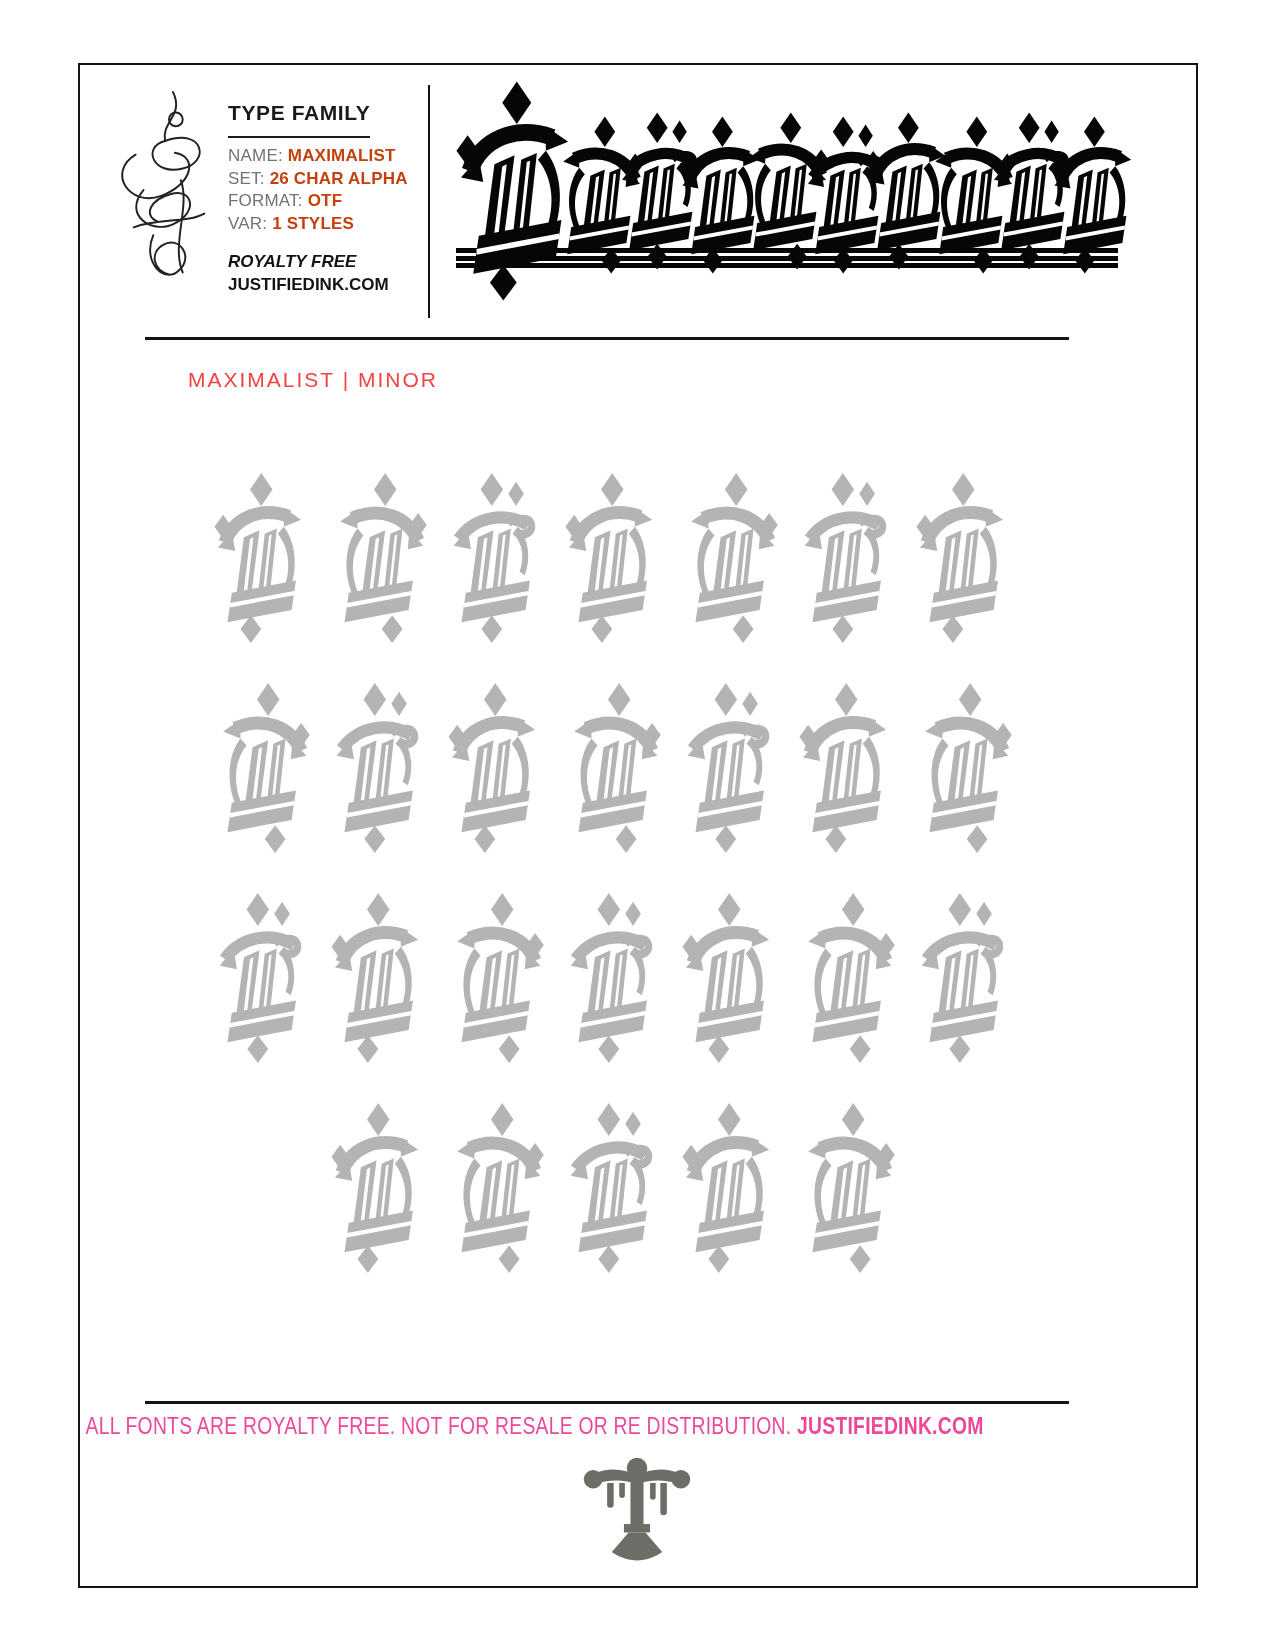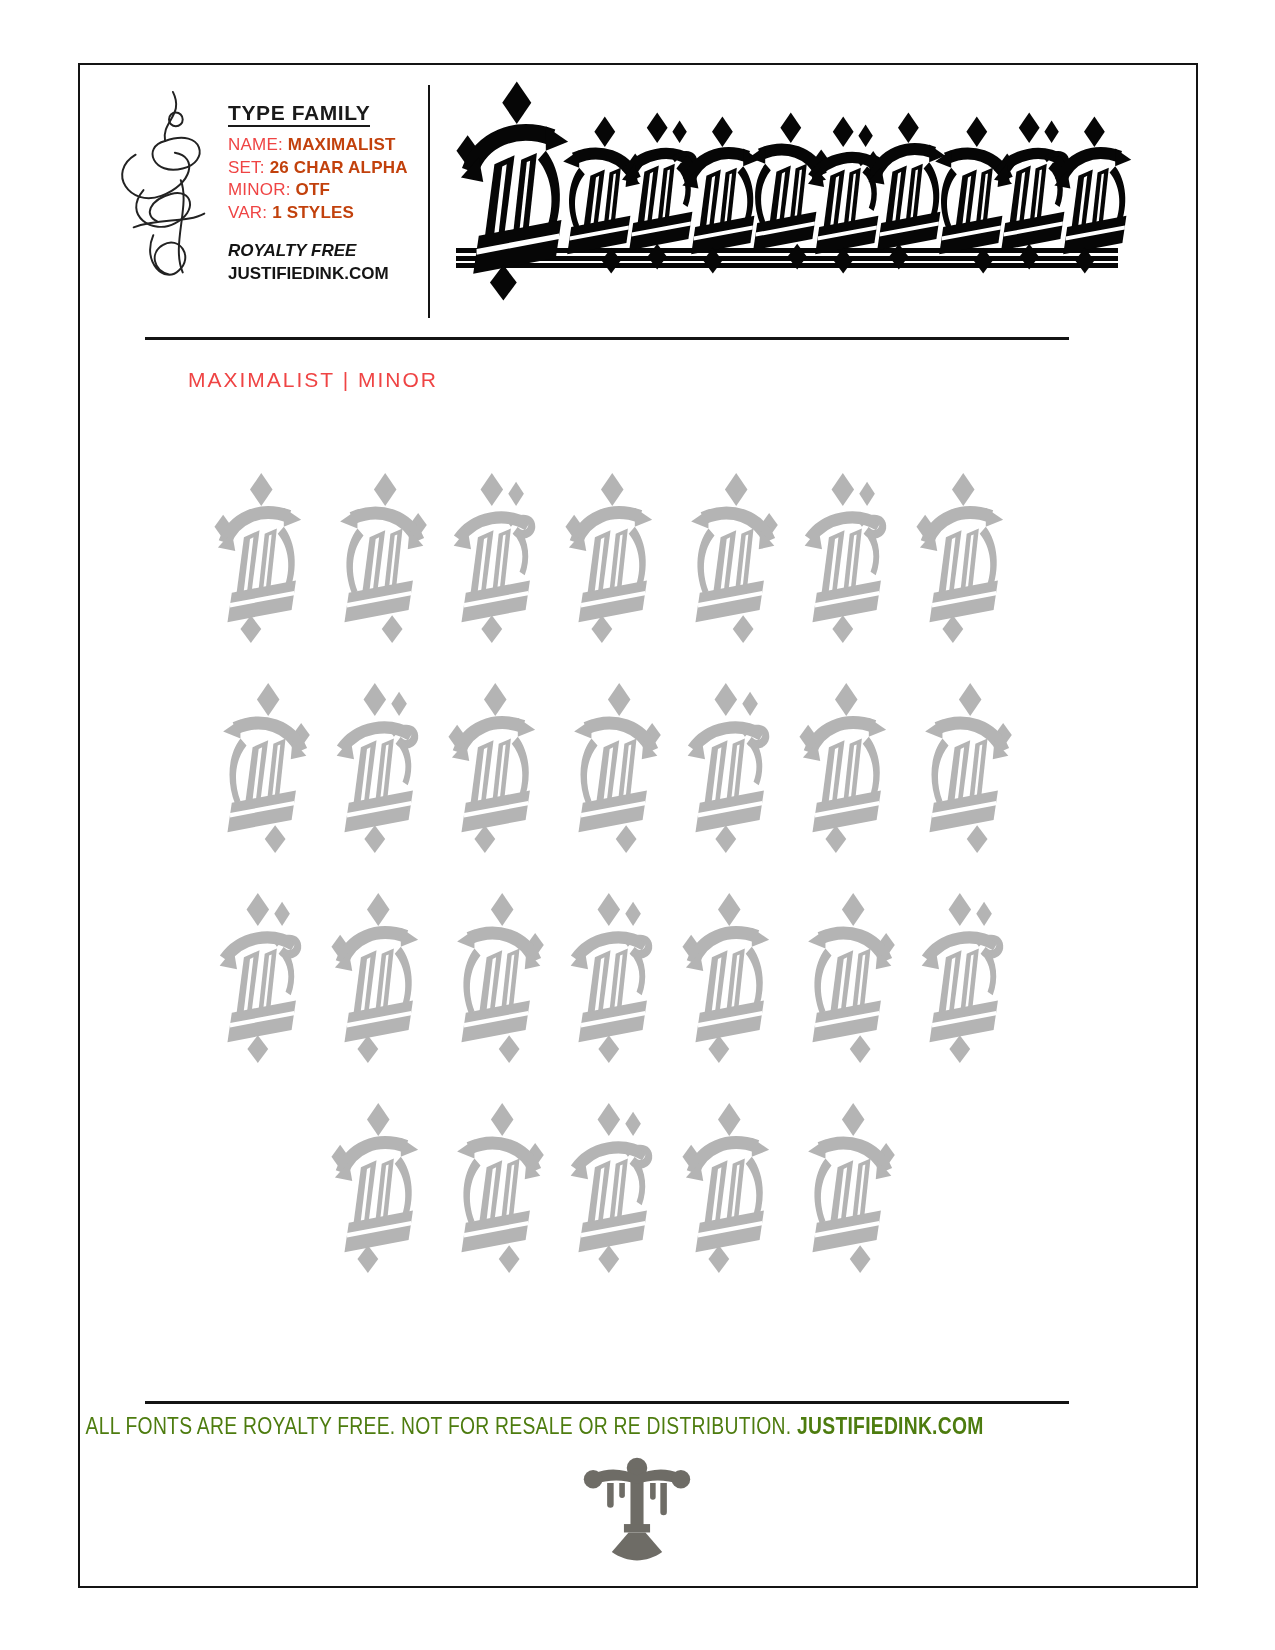--- a/index.html
+++ b/index.html
@@ -4,23 +4,23 @@
 <style>
   html,body{margin:0;padding:0;background:#fff;}
   .page{position:relative;width:1275px;height:1650px;background:#fff;overflow:hidden;
         font-family:"Liberation Sans",sans-serif;}
   .frame{position:absolute;left:78px;top:63px;width:1116px;height:1521px;border:2px solid #141414;}
 
   
   .logo-svg{position:absolute;left:112px;top:88px;width:112px;height:206px;}
   .header-text{position:absolute;left:228px;top:101px;color:#141414;}
   .tf-title{font-size:21px;font-weight:700;letter-spacing:.6px;color:#1a1a1a;
-            border-bottom:2px solid #1a1a1a;display:inline-block;padding-bottom:0;margin-bottom:7px;}
+            border-bottom:2px solid #1a1a1a;display:inline-block;padding-bottom:11px;margin-bottom:7px;}
   .spec-line{font-size:17px;line-height:22.5px;letter-spacing:.2px;}
-  .lbl{color:#ef4444;font-weight:400;}
+  .lbl{color:#737373;font-weight:400;}
   .val{color:#c2410c;font-weight:700;}
   .royalty{font-size:17px;line-height:22.5px;font-style:italic;font-weight:700;margin-top:16px;}
   .site{font-size:17px;line-height:22.5px;font-weight:700;}
   .vrule{position:absolute;left:428px;top:85px;width:2px;height:233px;background:#141414;}
 
   
   .title-art{position:absolute;left:452px;top:70px;width:700px;height:252px;display:flex;align-items:flex-start;}
   .title-band{position:absolute;left:4px;top:178px;right:34px;height:20px;z-index:0;
       background:linear-gradient(#060606 0 5px,#fff 5px 8px,#060606 8px 13px,#fff 13px 15px,#060606 15px 20px);}
   .tg{width:96px;height:206px;margin-left:-34px;margin-top:18px;color:#060606;position:relative;z-index:1;}
@@ -34,21 +34,21 @@
 
   .specimen-label{position:absolute;left:188px;top:368px;font-size:21px;letter-spacing:2px;color:#ef4444;}
 
   
   .rows{position:absolute;left:74px;top:460px;width:1080px;}
   .grow{display:flex;justify-content:center;margin-bottom:14px;height:196px;}
   .cell{width:117px;height:196px;color:#b4b4b4;}
   .cell svg{width:104px;height:196px;display:block;margin:0 auto;}
 
   
-  .footer-notice{position:absolute;left:0;top:1413px;width:1053px;text-align:center;color:#4d7c0f;}
+  .footer-notice{position:absolute;left:0;top:1413px;width:1053px;text-align:center;color:#ec4899;}
   .footer-inner{display:inline-block;transform:scaleX(.84);transform-origin:50% 50%;
                 font-size:23px;letter-spacing:.3px;white-space:nowrap;}
   .footer-inner b{font-weight:700;}
   .scales-svg{position:absolute;left:581px;top:1452px;width:112px;height:118px;color:#6e6c66;}
   .defs-hidden{position:absolute;width:0;height:0;overflow:hidden;}
 </style>
 </head>
 <body>
 
 <svg class="defs-hidden" aria-hidden="true">
@@ -119,21 +119,21 @@
     <div class="tf-title">TYPE FAMILY</div>
     <div class="spec-line">
       <span class="lbl">NAME:</span>
       <span class="val">MAXIMALIST</span>
     </div>
     <div class="spec-line">
       <span class="lbl">SET:</span>
       <span class="val">26 CHAR ALPHA</span>
     </div>
     <div class="spec-line">
-      <span class="lbl">MINOR:</span>
+      <span class="lbl">FORMAT:</span>
       <span class="val">OTF</span>
     </div>
     <div class="spec-line">
       <span class="lbl">VAR:</span>
       <span class="val">1 STYLES</span>
     </div>
     <div class="royalty">ROYALTY FREE</div>
     <div class="site">JUSTIFIEDINK.COM</div>
   </div>
 

